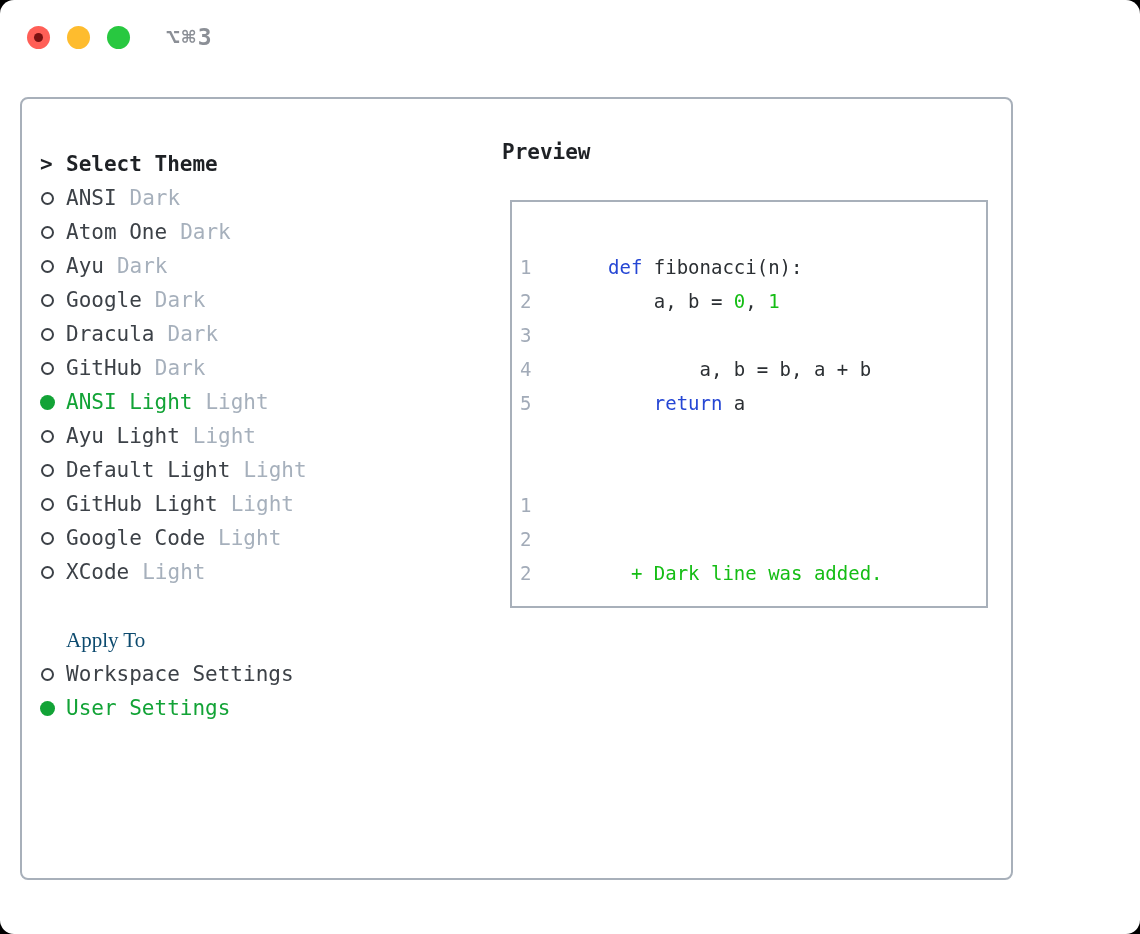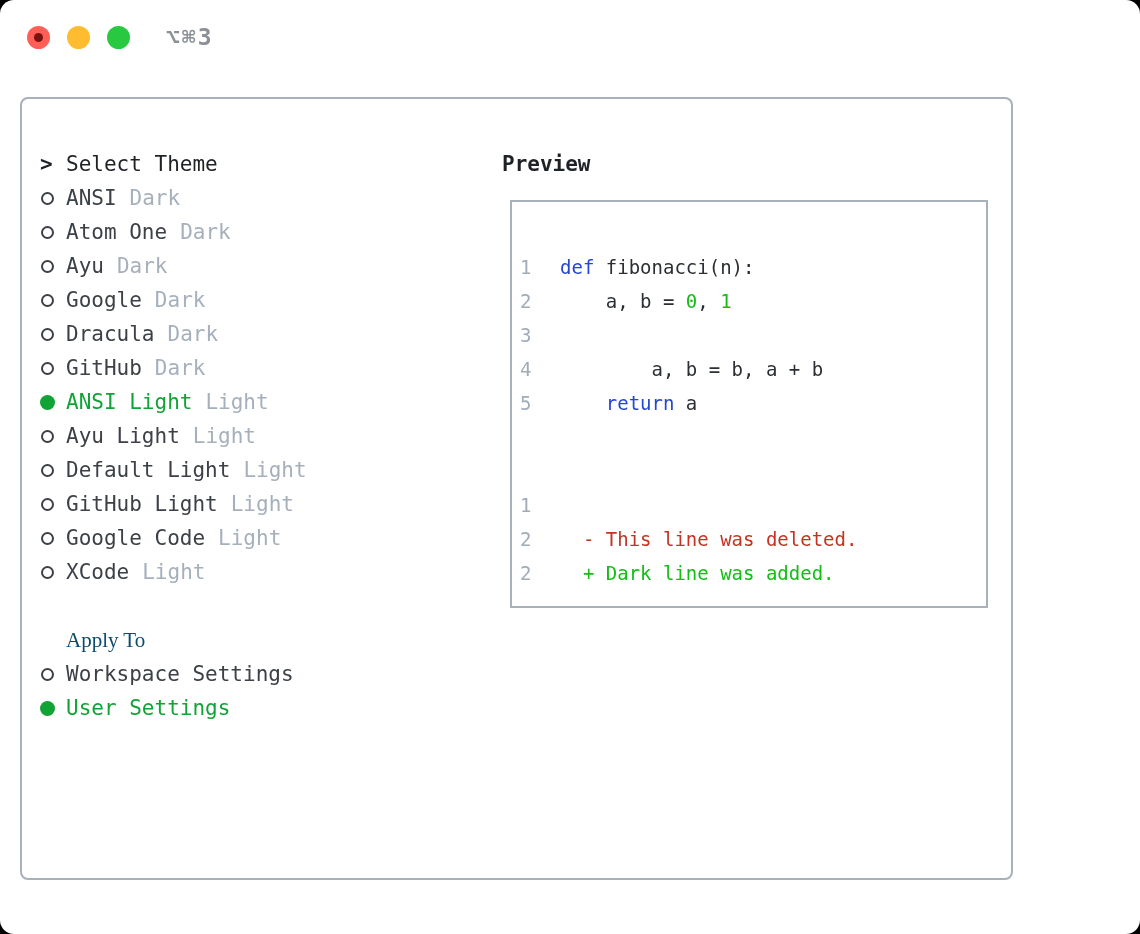--- a/index.html
+++ b/index.html
@@ -21,39 +21,39 @@
   .light.green{background:var(--traffic-green);}
   .light .dot{width:9px;height:9px;border-radius:50%;background:#7a1212;}
   .win-title{margin-left:36px;font-size:23px;font-weight:bold;color:#8b8f96;letter-spacing:2px;}
   
   .main-box{position:absolute;left:20px;top:97px;width:989px;height:779px;
             border:2px solid var(--border-gray);border-radius:8px;background:#fff;}
   .left-col{position:absolute;left:18px;top:48px;font-size:21px;color:var(--text-dark);}
   .row{display:flex;align-items:center;height:34px;white-space:pre;}
   .marker{display:inline-flex;align-items:center;width:26px;flex:0 0 26px;}
   .prompt{font-weight:bold;color:var(--heading-dark);}
-  .header-label{font-weight:normal;color:var(--heading-dark);}
+  .header-label{font-weight:bold;color:var(--heading-dark);}
   .header-label2{color:#0c4a6e;font-family:Liberation Serif, serif;}
   .radio{width:13px;height:13px;border-radius:50%;border:2px solid var(--text-dark);box-sizing:border-box;margin-left:1px;}
   .radio.sel{width:15px;height:15px;border:none;background:var(--selection-green);margin-left:0;}
   .name{color:var(--text-dark);text-align:right;}
   .name.sel{color:var(--selection-green);}
   .tag{color:var(--muted-gray);margin-left:13px;}
   .spacer{height:34px;}
   .help{width:430px;line-height:34px;color:var(--muted-gray);white-space:normal;}
   
-  .preview-title{position:absolute;left:480px;top:48px;height:34px;line-height:34px;
+  .preview-title{position:absolute;left:480px;top:36px;height:34px;line-height:34px;
                  font-size:21px;font-weight:bold;color:var(--heading-dark);}
   .preview-box{position:absolute;left:488px;top:101px;width:474px;height:404px;
                border:2px solid var(--border-gray);background:#fff;box-sizing:content-box;
                padding:0;overflow:hidden;}
   .preview-inner{padding:48px 0 0 8px;font-size:19px;}
   .cline{display:flex;height:34px;align-items:center;white-space:pre;}
   .lnum{display:inline-block;width:40px;flex:0 0 40px;color:var(--gutter-gray);}
-  .ctext{white-space:pre;color:#2b2f33;}
+  .ctext{white-space:pre;color:#2b2f33;margin-left:48px;}
   .tok-keyword{color:var(--keyword-blue);}
   .tok-function{color:var(--function-cyan);}
   .tok-number{color:var(--number-green);}
   .tok-plain{color:#2b2f33;}
   .tok-context{color:var(--context-gray);}
   .tok-deleted{color:var(--deleted-red);}
   .tok-added{color:var(--added-green);}
   .code-gap{height:68px;}
 </style>
 </head>
@@ -116,20 +116,20 @@
         <div id="code-block">
             <div class="cline"><span class="lnum">1</span><span class="ctext"><span class="tok-keyword">def</span><span class="tok-plain"> fibonacci(n):</span></span></div>
             <div class="cline"><span class="lnum">2</span><span class="ctext"><span class="tok-plain">    a, b = </span><span class="tok-number">0</span><span class="tok-plain">, </span><span class="tok-number">1</span></span></div>
             <div class="cline"><span class="lnum">3</span></div>
             <div class="cline"><span class="lnum">4</span><span class="ctext"><span class="tok-plain">        a, b = b, a + b</span></span></div>
             <div class="cline"><span class="lnum">5</span><span class="ctext"><span class="tok-plain">    </span><span class="tok-keyword">return</span><span class="tok-plain"> a</span></span></div>
           </div>
         <div class="code-gap"></div>
         <div id="diff-block">
             <div class="cline"><span class="lnum">1</span></div>
-            <div class="cline"><span class="lnum">2</span><span class="ctext"><span class="tok-deleted">  - This line was deleted.</span></span></div>
+            <div class="cline"><span class="lnum">2</span></div>
             <div class="cline"><span class="lnum">2</span><span class="ctext"><span class="tok-added">  + Dark line was added.</span></span></div>
           </div>
       </div>
     </div>
 
   </div>
 </div>
 
 </body></html>

